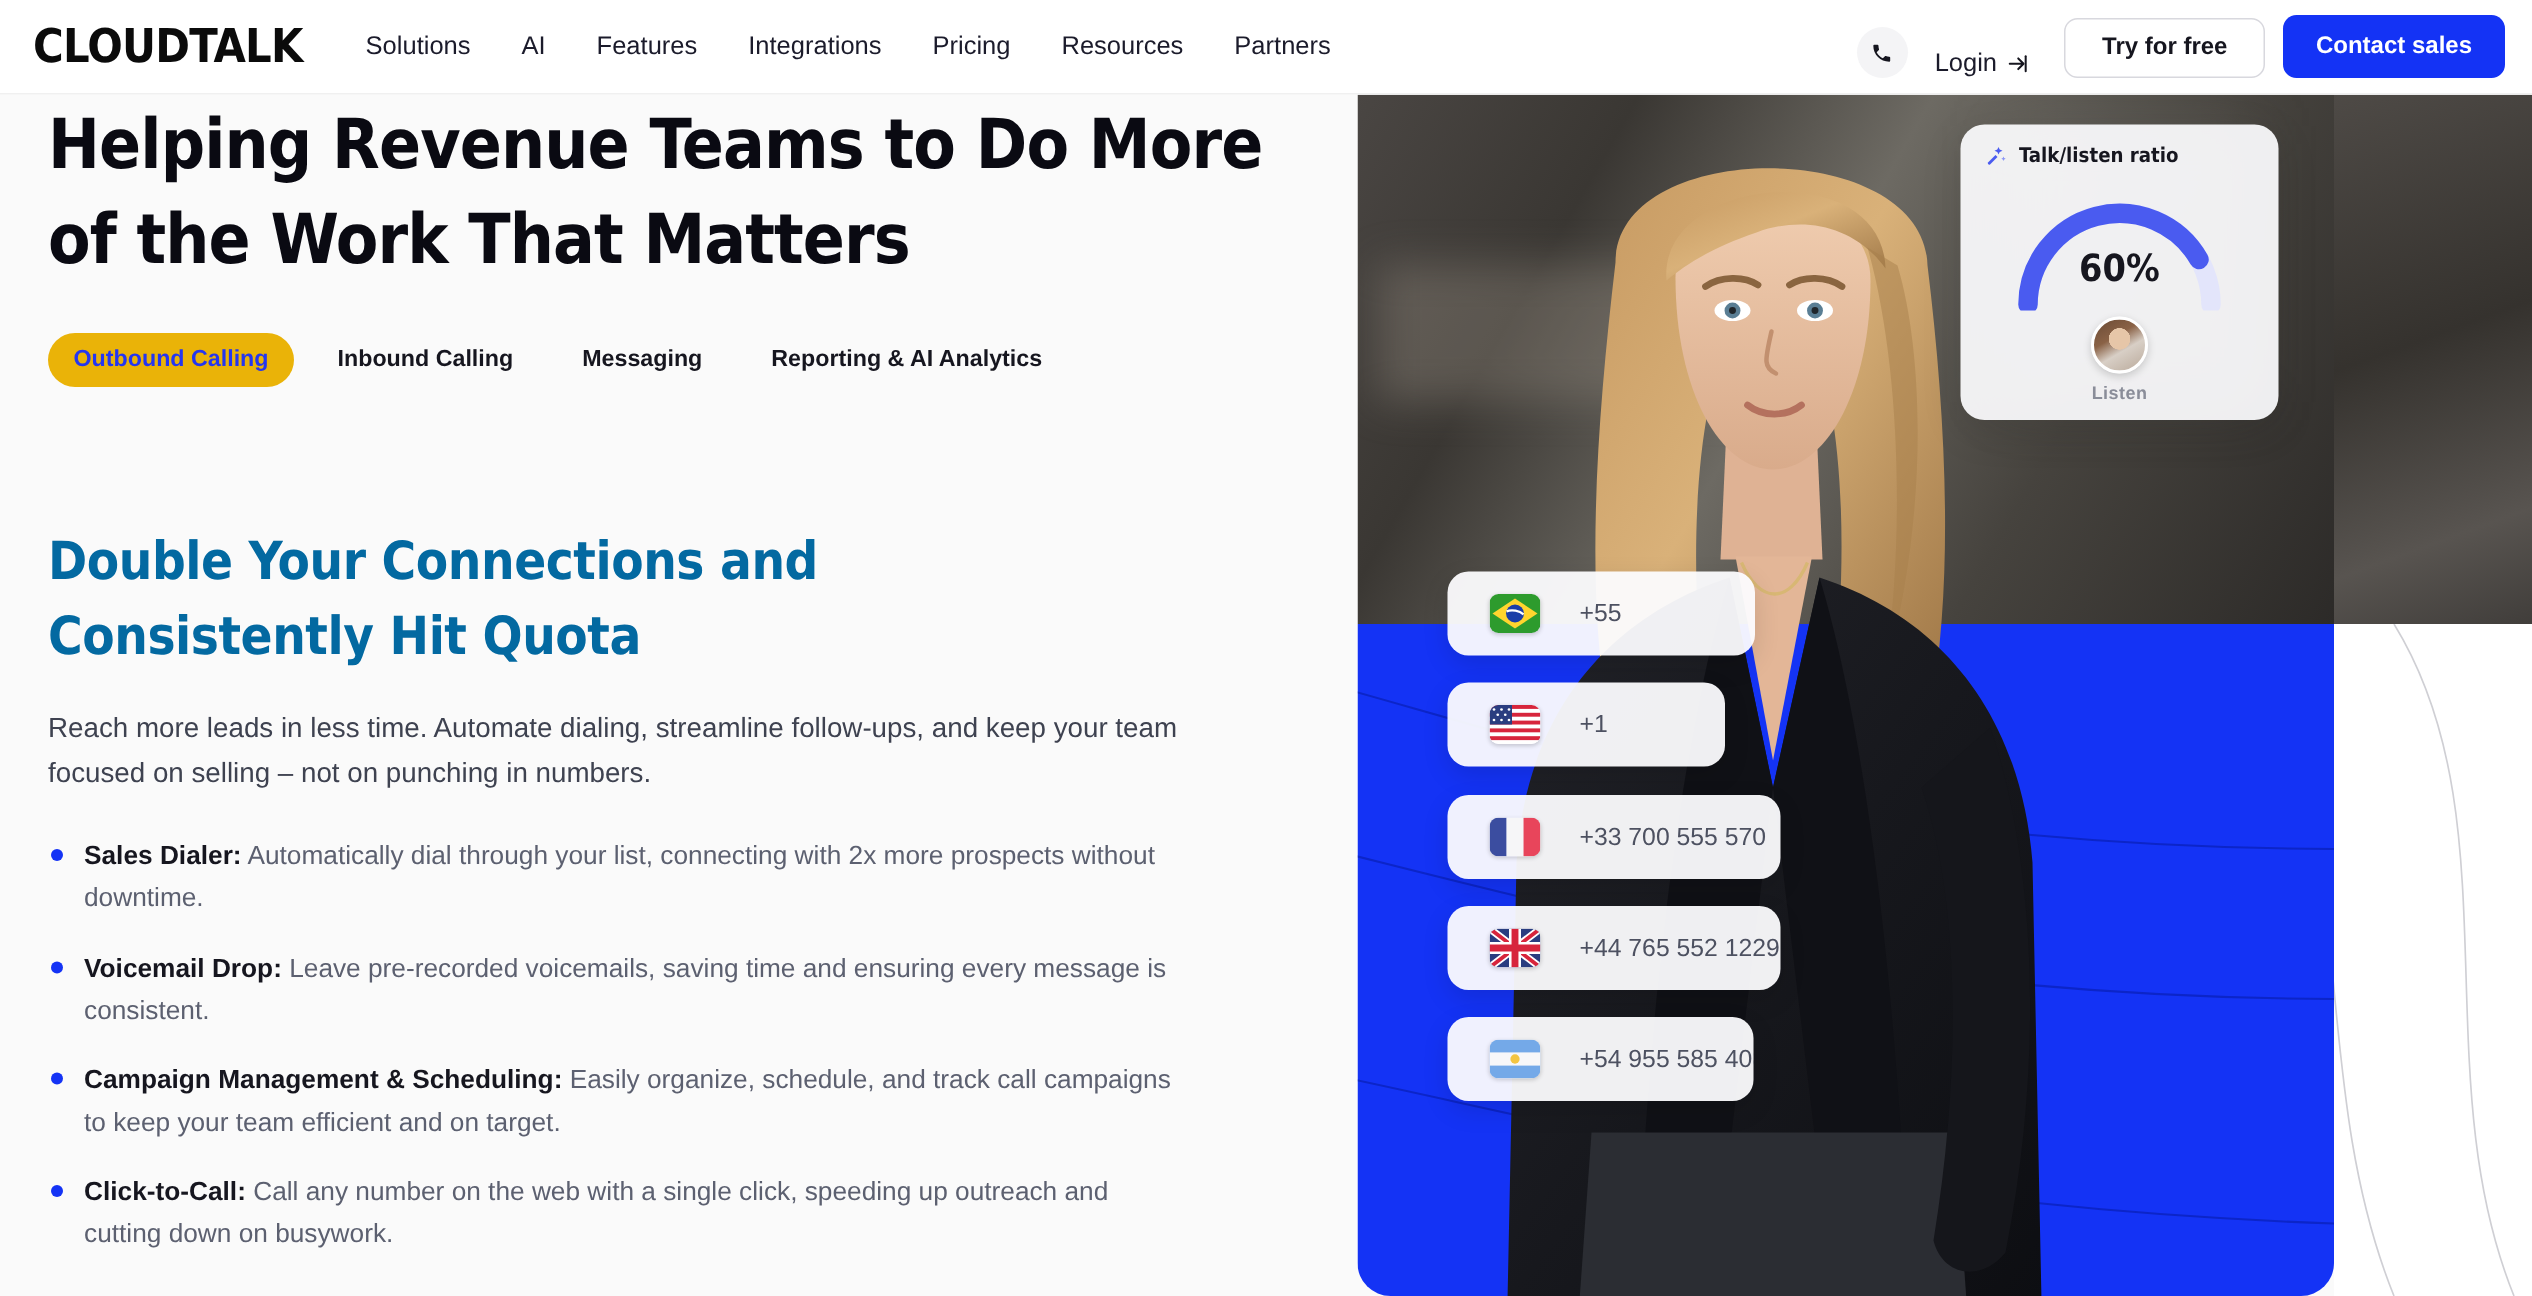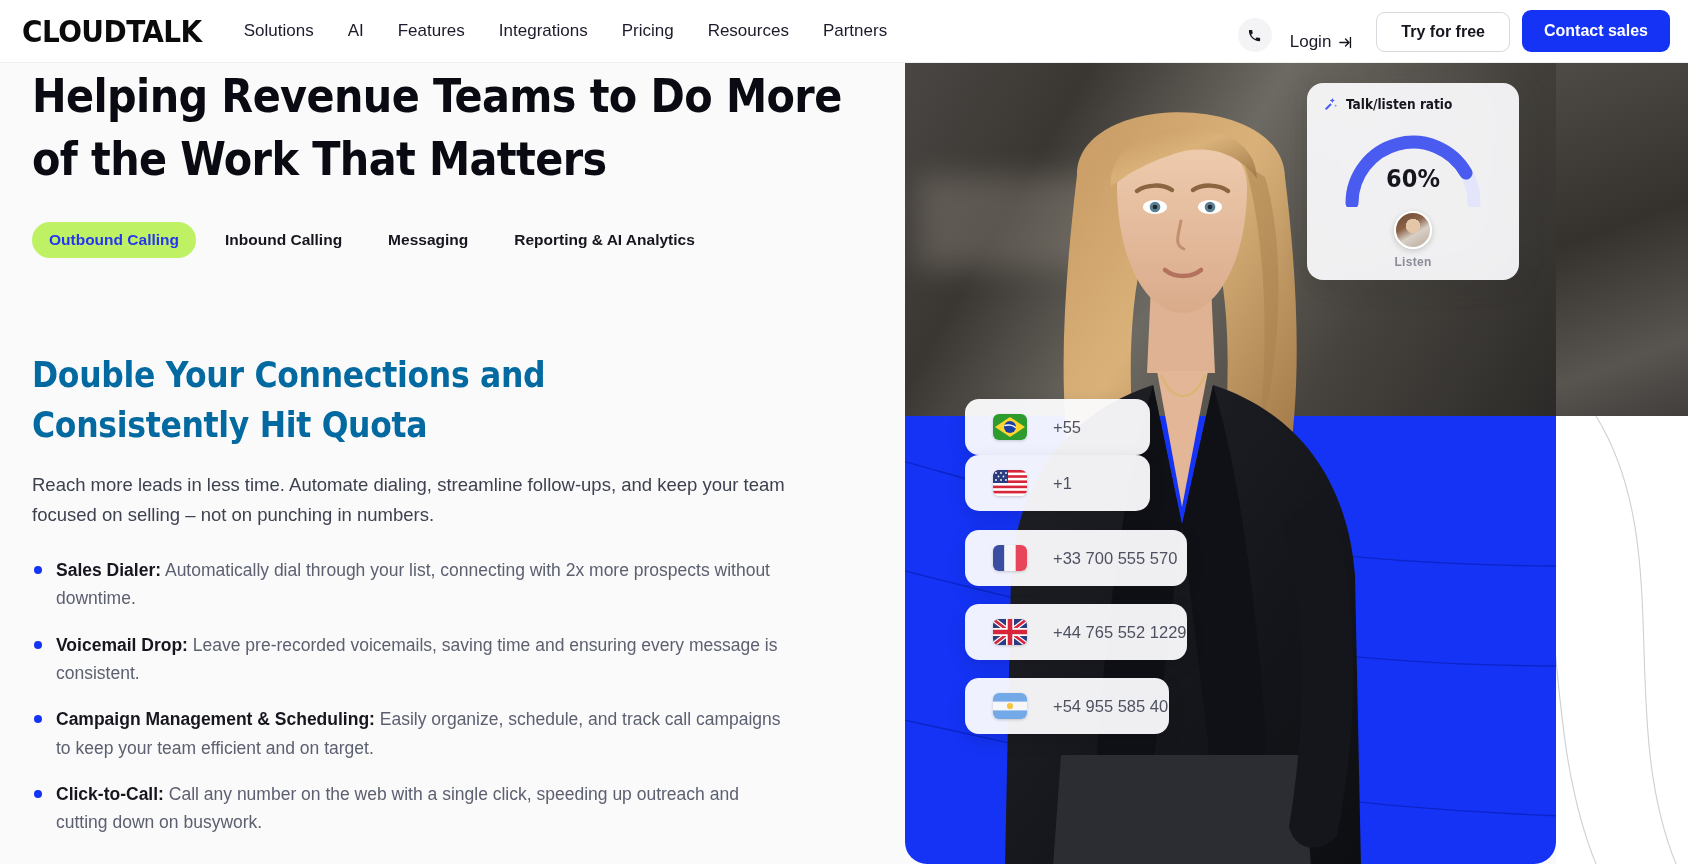--- a/index.html
+++ b/index.html
@@ -89,21 +89,21 @@
   .tabs { display: flex; align-items: center; margin-top: 30px; }
   .tab {
     font-size: 15.5px; font-weight: 700;
     color: #16161f;
     padding: 9px 17px;
     border-radius: 999px;
     margin-right: 12px;
     white-space: nowrap;
     cursor: pointer;
   }
-  .tab.active { background: #bef264; color: #2536f0; }
+  .tab.active { background: #eab308; color: #2536f0; }
 
   .sub-title {
     margin-top: 92px;
     font-size: 35px; line-height: 1.43;
     font-weight: 700; color: #0369a1;
     letter-spacing: -0.3px;
     font-family: "DejaVu Sans", sans-serif;
     font-stretch: condensed;
     max-width: 640px;
   }
@@ -421,21 +421,21 @@
         <path d="M14 82 A 61 61 0 0 1 136 82" fill="none" stroke="#e3e5fb" stroke-width="13" stroke-linecap="round"></path>
         <path d="M14 82 A 61 61 0 0 1 128 52" fill="none" stroke="#4a5bf0" stroke-width="13" stroke-linecap="round"></path>
       </svg>
     </div>
 
     <div class="ratio-pct">60%</div>
     <div class="ratio-avatar"></div>
     <div class="ratio-listen">Listen</div>
   </div>
 
-  <div class="phone-card" style="left:60px; top:336px; width:185px;text-align:right;">
+  <div class="phone-card" style="left:60px; top:318px; width:205px;text-align:right;">
     <span class="flag">
       <svg width="34" height="26" viewBox="0 0 34 26">
         <rect width="34" height="26" fill="#2d9b2d"></rect>
         <polygon points="17,3 32,13 17,23 2,13" fill="#ffd52e"></polygon>
         <circle cx="17" cy="13" r="6" fill="#1a3ea8"></circle>
         <path d="M11.4 11.6 C 15 10.1, 20 11.2, 22.7 13.6" fill="none" stroke="#fff" stroke-width="1.5"></path>
       </svg>
     </span>
     <span class="num">+55</span>
   </div>

